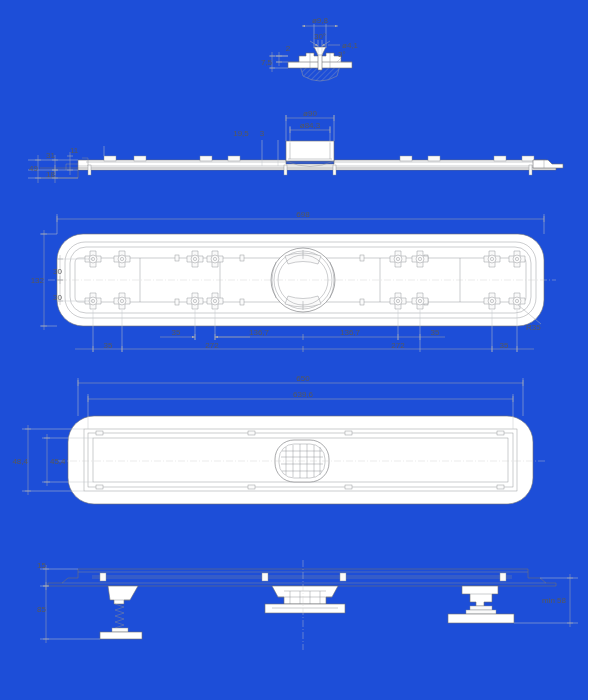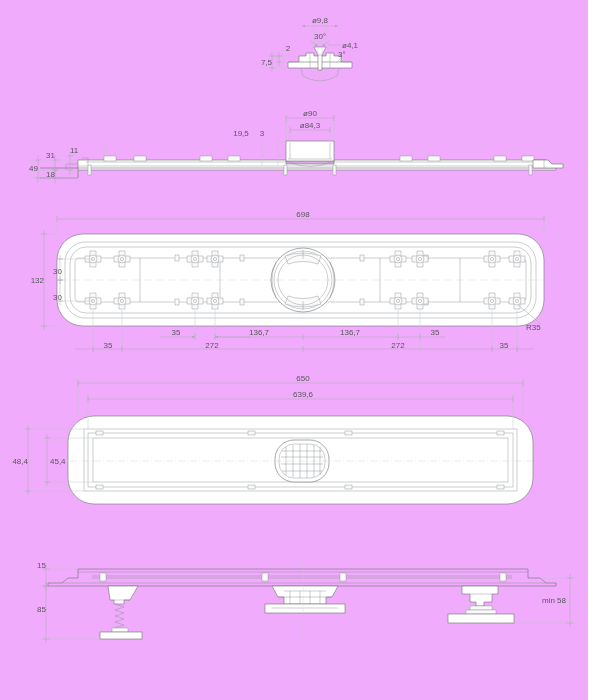--- a/index.html
+++ b/index.html
@@ -10,21 +10,21 @@
   body {
     width: 600px;
     height: 700px;
     font-family: "Liberation Sans", sans-serif;
     overflow: hidden;
   }
   #sheet {
     position: relative;
     width: 588px;
     height: 700px;
-    background: #f0abfc;
+    background: #1d4ed8;
   }
   svg#drawing {
     display: block;
     width: 600px;
     height: 700px;
   }
   text {
     font-family: "Liberation Sans", sans-serif;
     font-size: 8px;
     fill: #58585a;

